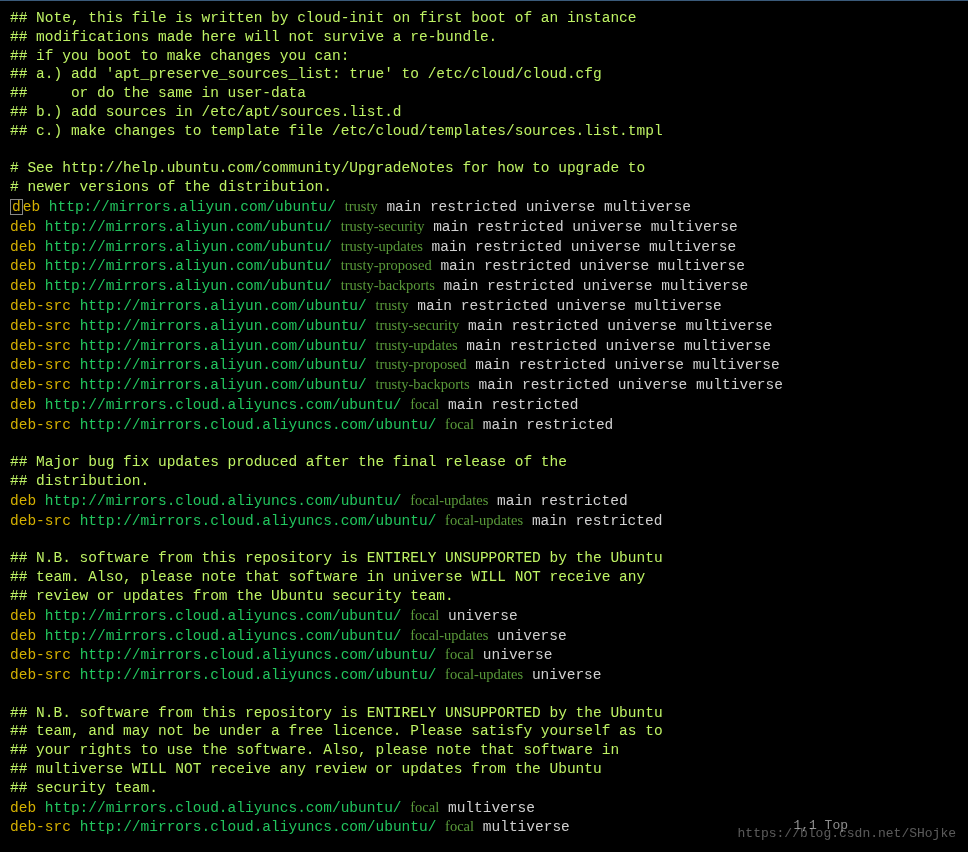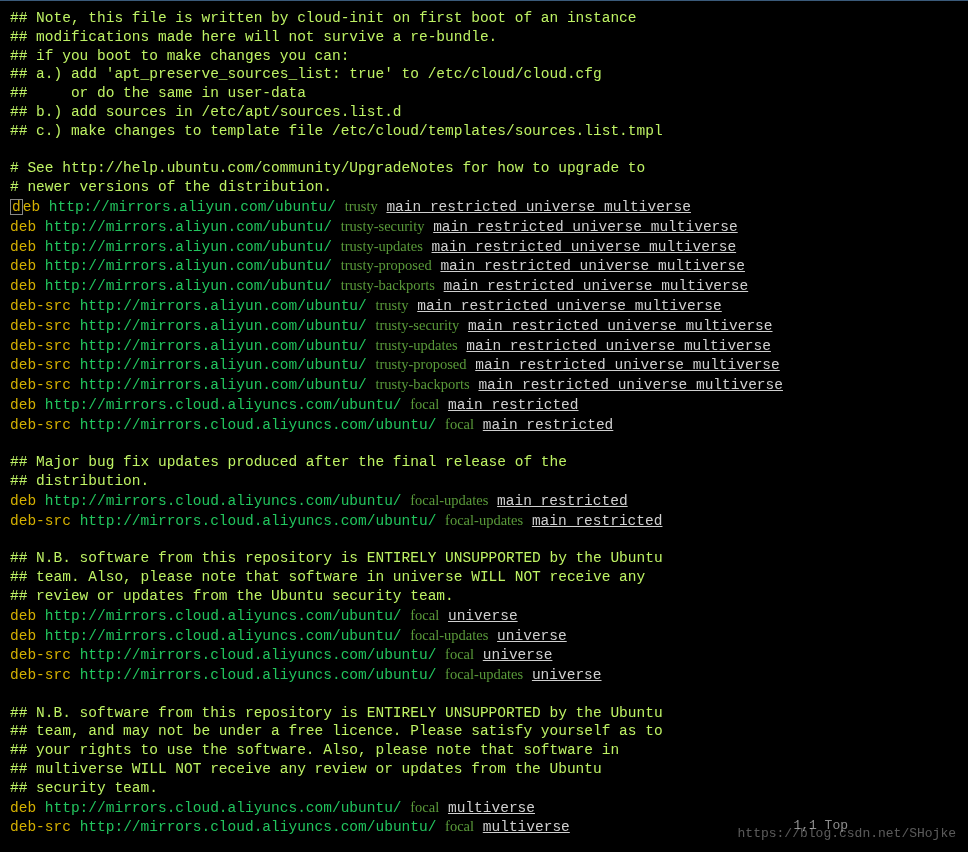--- a/index.html
+++ b/index.html
@@ -13,21 +13,21 @@
       height: 852px;
       overflow: hidden;
       position: relative;
       border-top: 1px solid #3a5a7a;
     }
     .line { white-space: pre; }
     .comment { color: #bef264; }
     .keyword { color: #d4b000; }
     .url { color: #22c55e; }
     .release { color: #5a9a3a; font-family: Liberation Serif, serif; }
-    .plain { color: #d0d0d0; text-decoration: underline; }
+    .plain { color: #d0d0d0; }
     .cursor-box {
       display: inline-block;
       border: 1px solid #888;
       padding: 0 1px;
       color: #d4b000;
       line-height: 14px;
     }
     .watermark {
       position: absolute;
       bottom: 8px;

